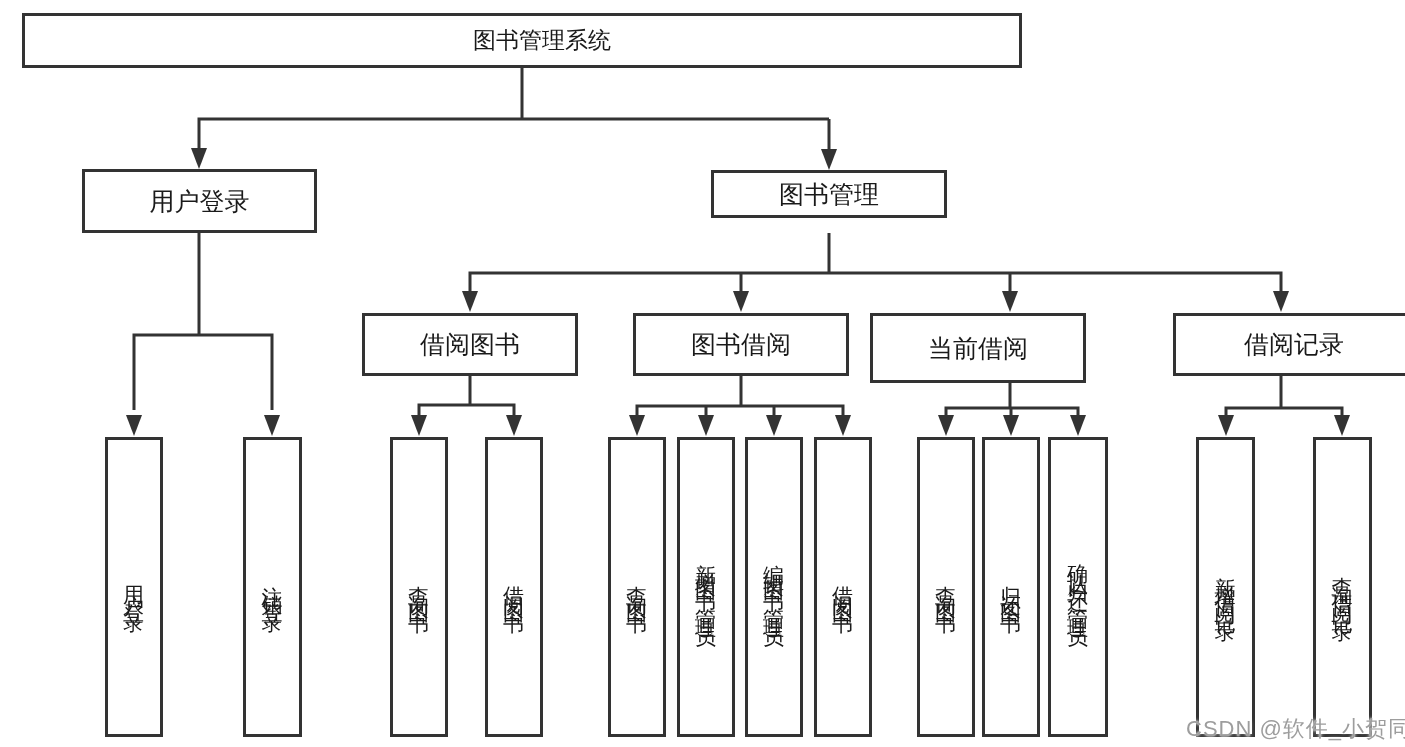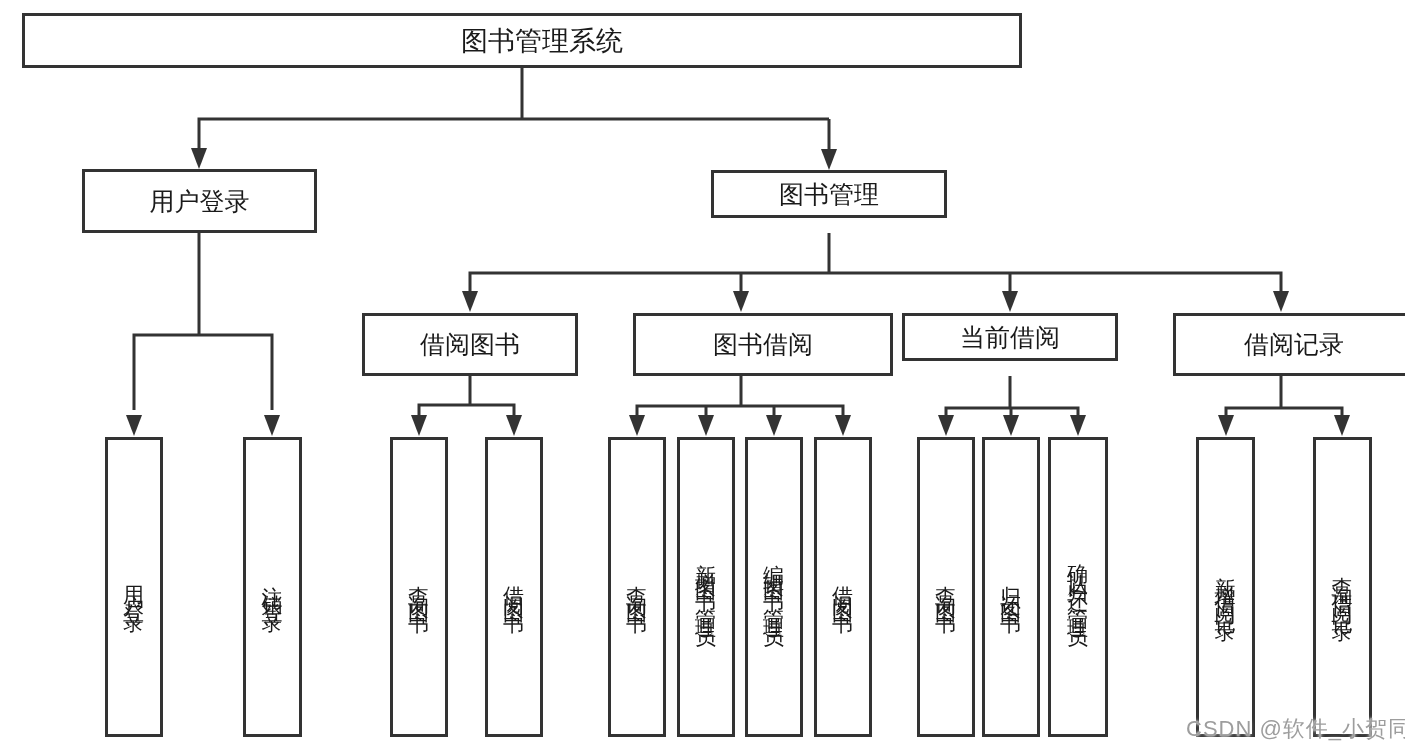--- a/index.html
+++ b/index.html
@@ -26,21 +26,21 @@
   .node {
     position: absolute;
     box-sizing: border-box;
     border: 3px solid #333333;
     background: #ffffff;
     display: flex;
     align-items: center;
     justify-content: center;
     text-align: center;
   }
-  .node-root   { font-size: 27px; padding-left: 40px; }
+  .node-root   { font-size: 23px; padding-left: 40px; }
   .node-branch { font-size: 25px; }
   .node-group  { font-size: 25px; }
   .leaf {
     position: absolute;
     box-sizing: border-box;
     border: 3px solid #333333;
     background: #ffffff;
     display: flex;
     align-items: center;
     justify-content: center;
@@ -116,24 +116,24 @@
   <div class="node node-branch" style="left:82px; top:169px; width:235px; height:64px;">
     <span>用户登录</span>
   </div>
   <div class="node node-branch" style="left:711px; top:170px; width:236px; height:48px;">
     <span>图书管理</span>
   </div>
 
   <div class="node node-group" style="left:362px; top:313px; width:216px; height:63px;">
     <span>借阅图书</span>
   </div>
-  <div class="node node-group" style="left:633px; top:313px; width:260px; height:63px;">
+  <div class="node node-group" style="left:633px; top:313px; width:216px; height:63px;">
     <span>图书借阅</span>
   </div>
-  <div class="node node-group" style="left:902px; top:313px; width:216px; height:48px;">
+  <div class="node node-group" style="left:870px; top:313px; width:216px; height:70px;">
     <span>当前借阅</span>
   </div>
   <div class="node node-group" style="left:1173px; top:313px; width:242px; height:63px;">
     <span>借阅记录</span>
   </div>
 
   <div class="leaf" style="left:105px; top:437px; width:58px; height:300px;">
     <span>用户登录</span>
   </div>
   <div class="leaf" style="left:243px; top:437px; width:59px; height:300px;">

